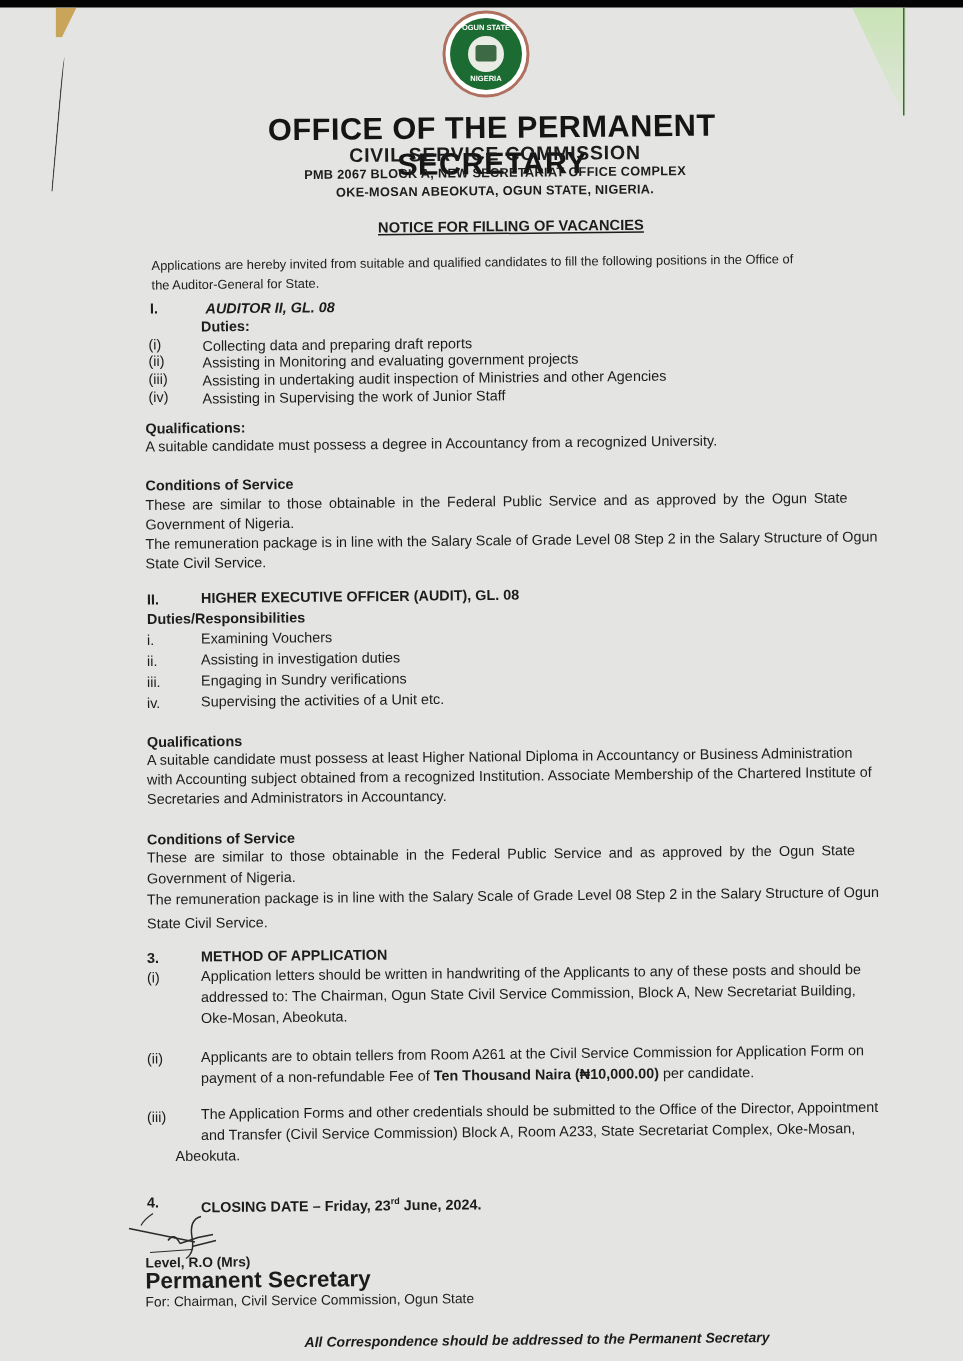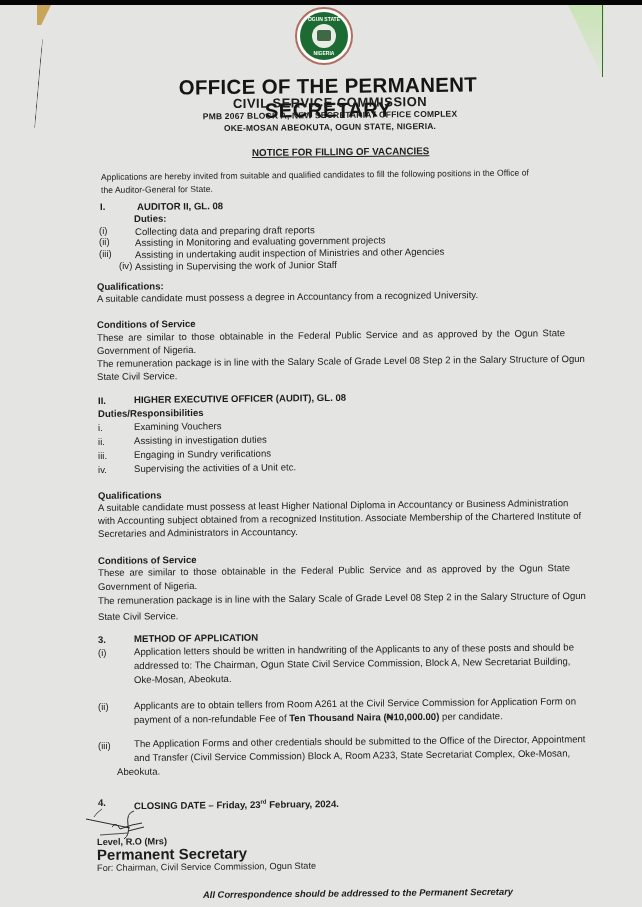--- a/index.html
+++ b/index.html
@@ -59,30 +59,30 @@
   <div class="hdr-title">OFFICE OF THE PERMANENT SECRETARY</div>
   <div class="hdr-sub">CIVIL SERVICE COMMISSION</div>
   <div class="hdr-addr1">PMB 2067 BLOCK A, NEW SECRETARIAT OFFICE COMPLEX</div>
   <div class="hdr-addr2">OKE-MOSAN ABEOKUTA, OGUN STATE, NIGERIA.</div>
 
   <div class="t b u" style="left:252px; top:147px; font-size:9.8px;">NOTICE FOR FILLING OF VACANCIES</div>
   <div class="t" style="left:101px; top:171px; font-size:8.6px;">Applications are hereby invited from suitable and qualified candidates to fill the following positions in the Office of</div>
   <div class="t" style="left:101px; top:184px; font-size:8.6px;">the Auditor-General for State.</div>
 
   <div class="t b" style="left:100px; top:201px;">I.</div>
-  <div class="t b" style="left:137px; top:201px;">AUDITOR II, GL. 08</div>
+  <div class="t b" style="left:137px; top:201px;font-style:italic;">AUDITOR II, GL. 08</div>
   <div class="t b" style="left:100px; top:213px;margin-left:34px;">Duties:</div>
 
   <div class="t" style="left:99px; top:225px;">(i)</div>
   <div class="t" style="left:135px; top:226px;">Collecting data and preparing draft reports</div>
   <div class="t" style="left:99px; top:236px;">(ii)</div>
   <div class="t" style="left:135px; top:237px;">Assisting in Monitoring and evaluating government projects</div>
   <div class="t" style="left:99px; top:248px;">(iii)</div>
   <div class="t" style="left:135px; top:249px;">Assisting in undertaking audit inspection of Ministries and other Agencies</div>
-  <div class="t" style="left:99px; top:260px;margin-left:20px;">(iv)</div>
+  <div class="t" style="left:99px; top:260px;">(iv)</div>
   <div class="t" style="left:135px; top:261px;">Assisting in Supervising the work of Junior Staff</div>
 
   <div class="t b" style="left:97px; top:281px;">Qualifications:</div>
   <div class="t" style="left:97px; top:293px;">A suitable candidate must possess a degree in Accountancy from a recognized University.</div>
 
   <div class="t b" style="left:97px; top:319px;">Conditions of Service</div>
   <div class="t just" style="left:97px; top:332px; width:468px;">These are similar to those obtainable in the Federal Public Service and as approved by the Ogun State</div>
   <div class="t" style="left:97px; top:345px;">Government of Nigeria.</div>
   <div class="t" style="left:97px; top:358px;">The remuneration package is in line with the Salary Scale of Grade Level 08 Step 2 in the Salary Structure of Ogun</div>
   <div class="t" style="left:97px; top:371px;">State Civil Service.</div>
@@ -122,21 +122,21 @@
   <div class="t" style="left:98px; top:701px;">(ii)</div>
   <div class="t" style="left:134px; top:700px;">Applicants are to obtain tellers from Room A261 at the Civil Service Commission for Application Form on</div>
   <div class="t" style="left:134px; top:714px;"><span>payment of a non-refundable Fee of </span><span class="b">Ten Thousand Naira (₦10,000.00)</span><span> per candidate.</span></div>
 
   <div class="t" style="left:98px; top:740px;">(iii)</div>
   <div class="t" style="left:134px; top:738px;">The Application Forms and other credentials should be submitted to the Office of the Director, Appointment</div>
   <div class="t" style="left:134px; top:752px;">and Transfer (Civil Service Commission) Block A, Room A233, State Secretariat Complex, Oke-Mosan,</div>
   <div class="t" style="left:117px; top:766px;">Abeokuta.</div>
 
   <div class="t b" style="left:98px; top:797px;">4.</div>
-  <div class="t b" style="left:134px; top:797px;"><span>CLOSING DATE – Friday, 23</span><sup style="font-size:6px;">rd</sup><span> February, 2024.</span></div>
+  <div class="t b" style="left:134px; top:797px;"><span>CLOSING DATE – Friday, 23</span><sup style="font-size:6px;">rd</sup><span> June, 2024.</span></div>
 
   <svg class="signature" viewBox="0 0 80 36">
     <path d="M4 14 L48 23" stroke="#2a2a2a" stroke-width="1" fill="none"></path>
     <path d="M38 24 L50 20 L60 18 M46 26 L62 22" stroke="#2a2a2a" stroke-width="1" fill="none"></path>
     <path d="M52 6 Q44 8 46 20 Q48 30 42 34" stroke="#2a2a2a" stroke-width="1" fill="none"></path>
     <path d="M30 22 Q34 16 38 24" stroke="#2a2a2a" stroke-width="1" fill="none"></path>
     <path d="M18 30 L46 28" stroke="#2a2a2a" stroke-width="0.8" fill="none"></path>
     <path d="M20 4 Q14 8 12 12" stroke="#2a2a2a" stroke-width="0.8" fill="none"></path>
   </svg>
 

